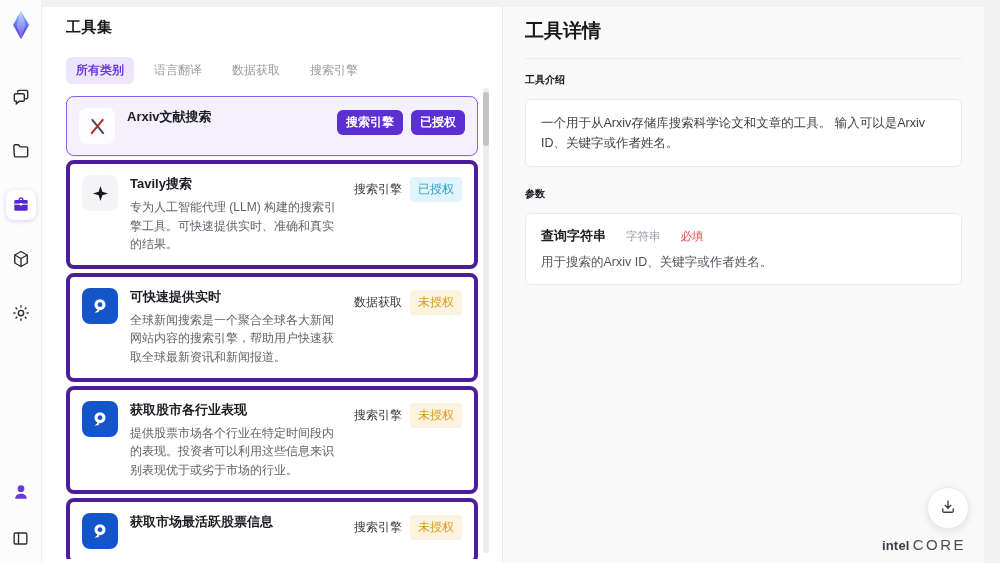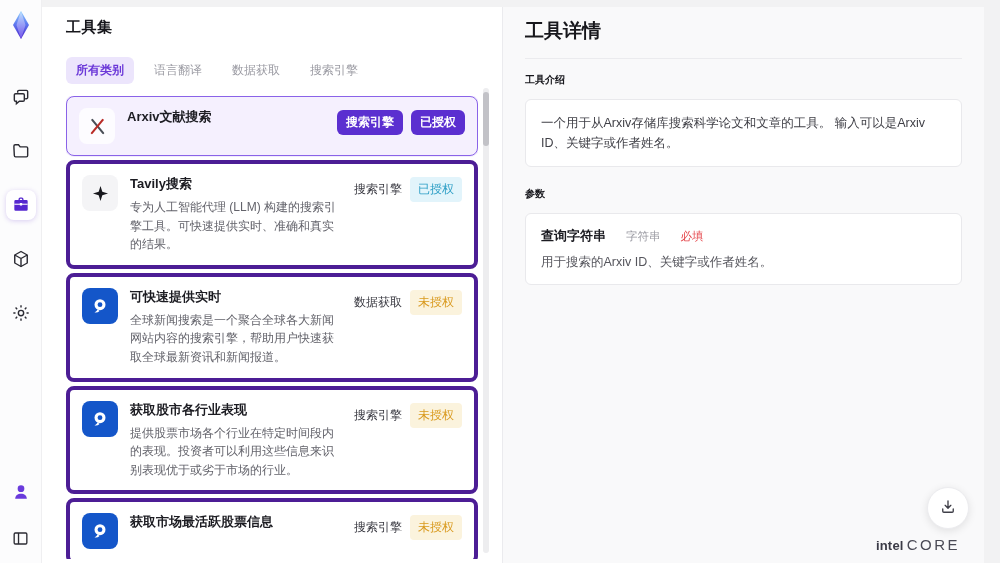--- a/index.html
+++ b/index.html
@@ -48,21 +48,21 @@
   .section-h { font-size:10px; font-weight:bold; margin-bottom:12px; }
   .box { background:#fff; border:1px solid #e9e9ec; border-radius:6px; padding:13px 15px; margin-bottom:20px; }
   .intro-text { font-size:12.5px; color:#3f3f46; line-height:1.6; }
   .param-head { display:flex; align-items:baseline; gap:20px; margin-bottom:9px; }
   .param-name { font-size:13px; font-weight:bold; color:#1c1c22; }
   .param-type { font-size:11.5px; color:#9b9ba3; }
   .param-required { font-size:11.5px; color:#e5484d; }
   .param-desc { font-size:12.5px; color:#55555c; }
 
   .fab { position:absolute; right:15px; bottom:34px; width:42px; height:42px; border-radius:50%; background:#fff; border:1px solid #ececef; box-shadow:0 2px 8px rgba(0,0,0,.10); display:flex; align-items:center; justify-content:center; cursor:pointer; }
-  .brand { position:absolute; right:24px; bottom:10px; display:flex; align-items:baseline; gap:3px; color:#3b3b46; }
+  .brand { position:absolute; right:18px; bottom:10px; display:flex; align-items:baseline; gap:3px; color:#3b3b46; }
   .brand .intel { font-size:13px; font-weight:bold; letter-spacing:.2px; }
   .brand .core { font-size:15px; letter-spacing:2.5px; text-transform:uppercase; color:#4a4a55; }
 
   .top-strip { position:absolute; left:42px; top:0; width:953px; height:7px; background:#f2f2f3; z-index:5; }
 </style>
 </head>
 <body>
 
 <div class="app">
   <div class="top-strip"></div>

